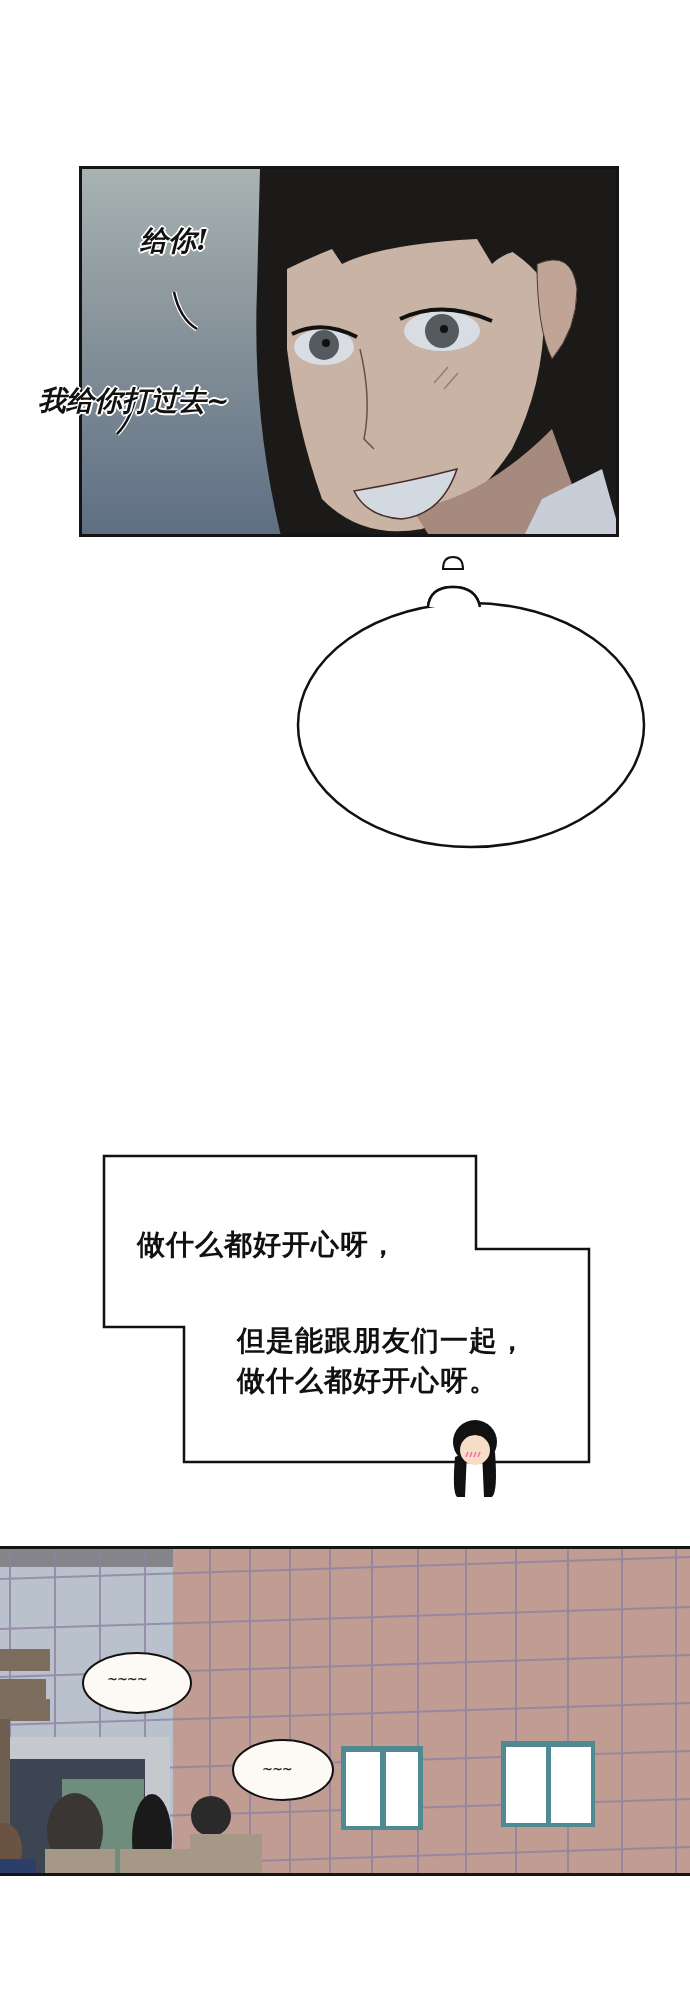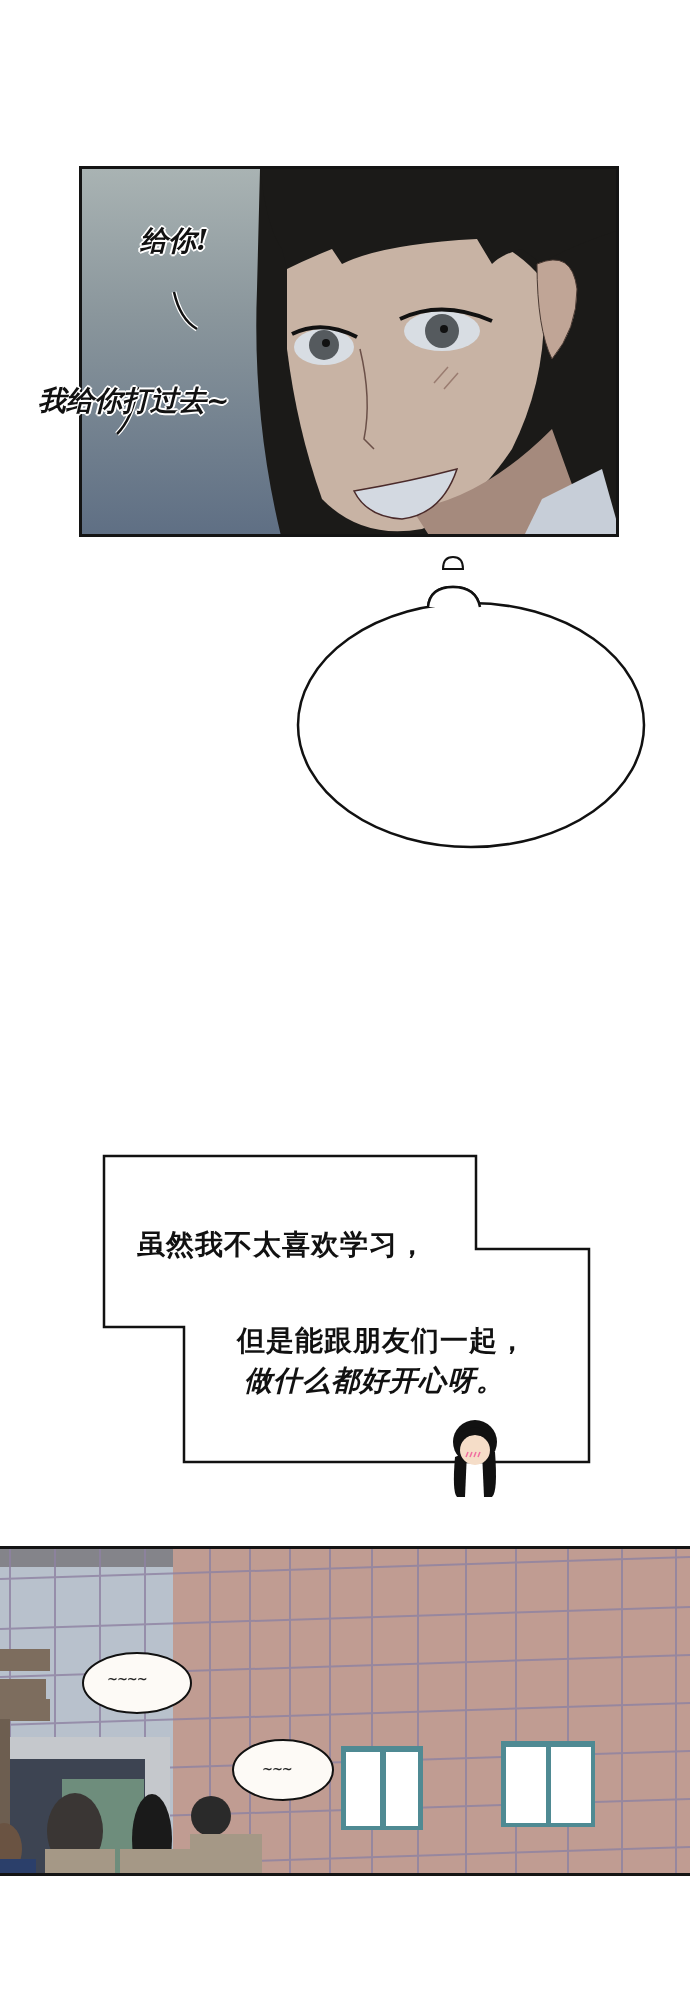--- a/index.html
+++ b/index.html
@@ -84,23 +84,23 @@
 
   <g>
     <path d="M355 305 Q352 340 357 345 L365 345 L367 300 Z" fill="#111"></path>
     <path d="M395 300 Q398 340 392 345 L384 345 L382 300 Z" fill="#111"></path>
     <ellipse cx="375" cy="290" rx="22" ry="22" fill="#111"></ellipse>
     <ellipse cx="375" cy="298" rx="15" ry="15" fill="#f5ddc8"></ellipse>
     <path d="M358 290 Q375 276 392 290 L392 283 Q375 268 358 283 Z" fill="#111"></path>
     <path d="M366 305 L368 300 M370 305 L372 300 M374 305 L376 300 M378 305 L380 300" stroke="#f06ea0" stroke-width="1.5"></path>
   </g>
 </svg>
-<div class="cap-line" style="left:137px;top:1226px;">虽然我不太喜欢学习，</div>
+<div class="cap-line" style="left:137px;top:1226px;">做什么都好开心呀，</div>
 <div class="cap-line" style="left:237px;top:1322px;">但是能跟朋友们一起，</div>
-<div class="cap-line" style="left:244px;top:1362px;font-style:italic;">做什么都好开心呀。</div>
+<div class="cap-line" style="left:237px;top:1362px;">做什么都好开心呀。</div>
 
 <div id="panel3" class="abs">
   <svg width="690" height="330" viewBox="0 0 690 330">
     <rect x="0" y="0" width="173" height="330" fill="#b8c1cc"></rect>
     <rect x="0" y="0" width="690" height="18" fill="#6d6a6e" opacity="0.7"></rect>
     <rect x="173" y="0" width="517" height="330" fill="#c09c92"></rect>
 
     <g stroke="#8e82a2" stroke-width="2" opacity="0.8">
       <line x1="0" y1="30" x2="690" y2="8"></line>
         <line x1="0" y1="80" x2="690" y2="58"></line>

